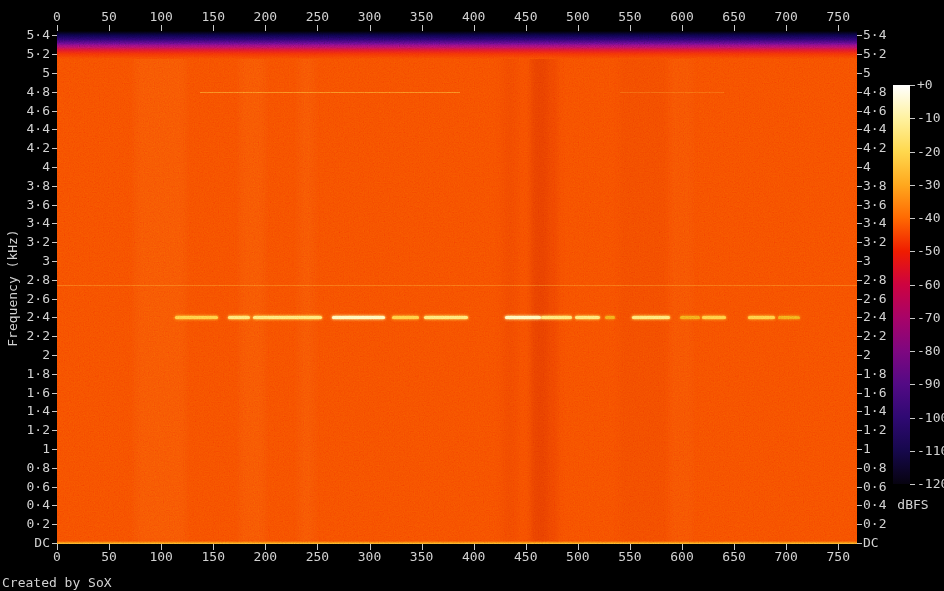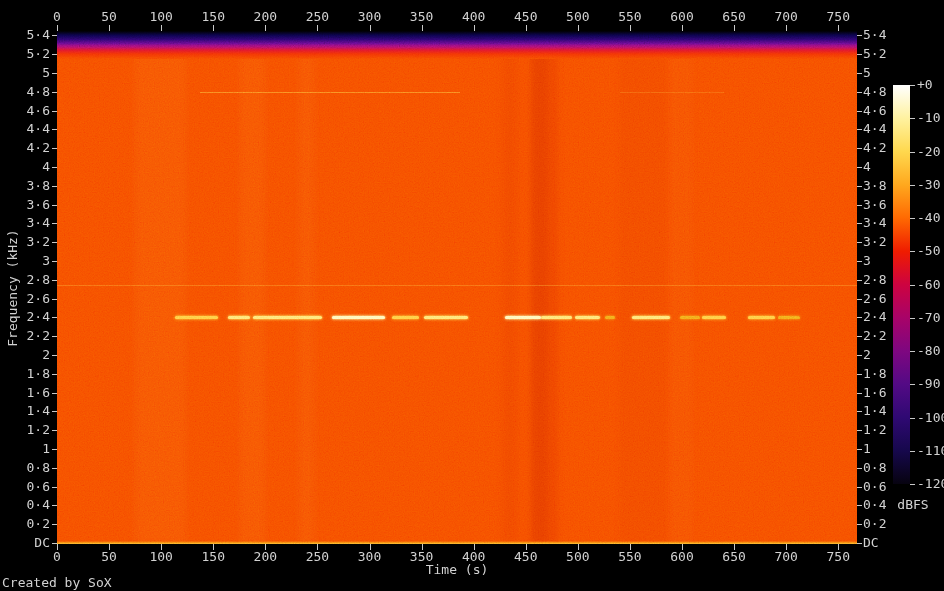--- a/index.html
+++ b/index.html
@@ -233,21 +233,20 @@
       <div class="tick" style="position: absolute; left: 857px; top: 524.2px; width: 5px; height: 1px;"></div>
       <div class="lbl" style="left: 863px; top: 517.2px; width: 50px; text-align: left;">0·2</div>
       <div class="tick" style="position: absolute; left: 52px; top: 543px; width: 5px; height: 1px;"></div>
       <div class="lbl" style="left: 0px; top: 536px; width: 50px; text-align: right;">DC</div>
       <div class="tick" style="position: absolute; left: 857px; top: 543px; width: 5px; height: 1px;"></div>
       <div class="lbl" style="left: 863px; top: 536px; width: 50px; text-align: left;">DC</div>
     </div>
 
   <div id="freq-axis-title" class="lbl" style="left:-87px;top:281px;">Frequency (kHz)</div>
 
-  <div class="lbl" style="left:57px;top:563px;width:800px;text-align:center;">Time (s)</div>
 
   <div id="colorbar" style="left: 893px; top: 85px; width: 17px; height: 399px; background: linear-gradient(rgb(255, 255, 255) 0%, rgb(255, 242, 160) 8.3%, rgb(255, 216, 78) 16.7%, rgb(255, 168, 30) 25%, rgb(255, 106, 2) 33.3%, rgb(239, 28, 0) 41.7%, rgb(205, 3, 64) 50%, rgb(168, 3, 104) 58.3%, rgb(126, 7, 128) 66.7%, rgb(83, 10, 133) 75%, rgb(47, 9, 115) 83.3%, rgb(22, 8, 76) 91.7%, rgb(7, 3, 16) 100%);"></div>
 
   <div class="lbl" style="left:889px;top:498px;width:48px;text-align:center;">dBFS</div>
 
   <div class="lbl" style="left:2px;top:576px;">Created by SoX</div>
 <div class="tick" style="position: absolute; left: 910px; top: 85px; width: 5px; height: 1px;"></div>
     <div class="lbl" style="left: 917px; top: 78px; width: 44px;">+0</div>
     <div class="tick" style="position: absolute; left: 910px; top: 118.25px; width: 5px; height: 1px;"></div>
     <div class="lbl" style="left: 917px; top: 111.25px; width: 44px;">-10</div>

